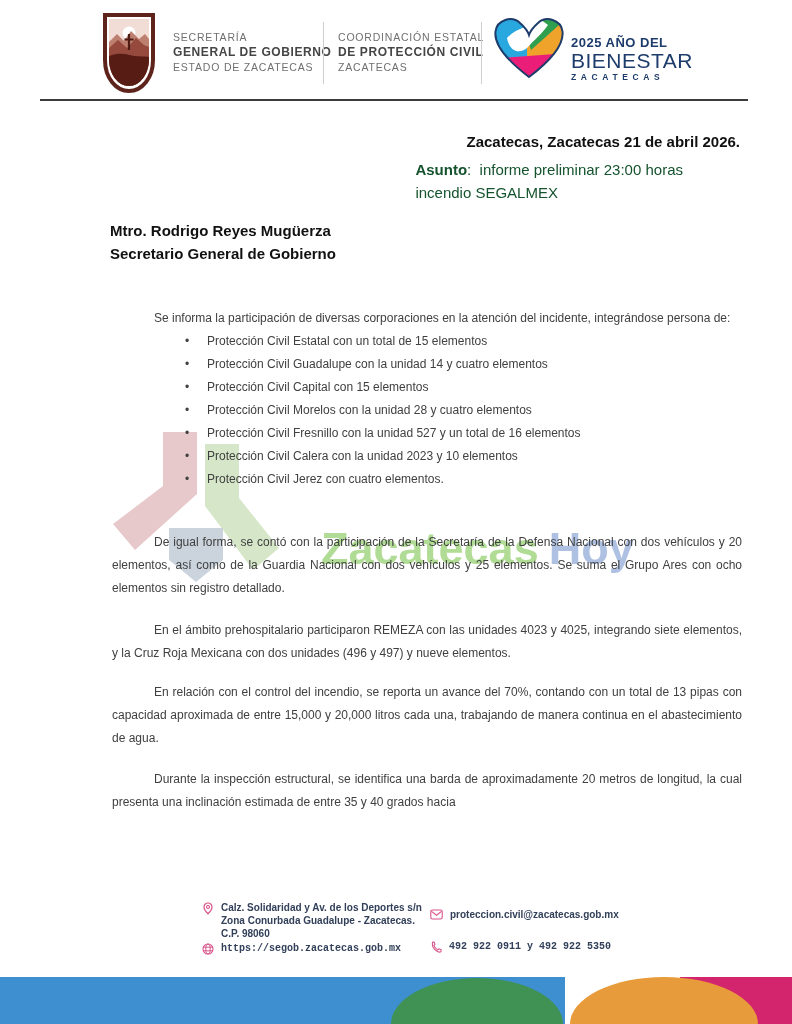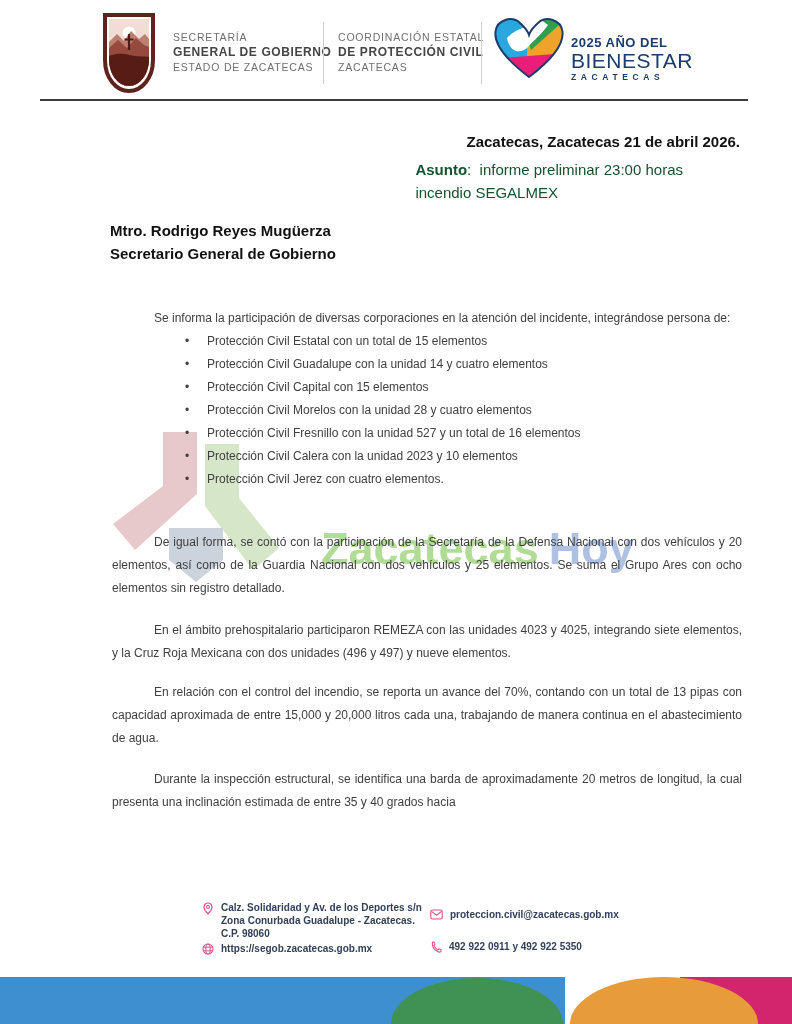--- a/index.html
+++ b/index.html
@@ -45,21 +45,21 @@
   .bodytext p.p5 { margin-top:18px; }
   .bullets { list-style:none; margin:0 0 0 73px; }
   .bullets li { position:relative; padding-left:22px; line-height:23px; }
   .bullets li::before { content:"•"; position:absolute; left:0; top:0; }
 
   
   .contact { position:absolute; top:0; left:0; font-size:10px; font-weight:bold; color:#32405a; line-height:13px; }
   .contact-left  { position:absolute; left:202px; top:901px; width:236px; }
   .contact-right { position:absolute; left:430px; top:908px; width:240px; }
   .crow { display:flex; gap:7px; align-items:flex-start; }
-  .crow + .crow { margin-top:2px; }
+  .crow + .crow { margin-top:2px;font-family:Liberation Mono, monospace; }
   .crow.mt { margin-top:19px; }
   .cicon { flex:0 0 auto; margin-top:0.5px; }
 
   
   .bottombar { position:absolute; left:0; right:0; bottom:0; height:47px; }
   .bar-blue  { position:absolute; left:0; top:0; bottom:0; width:565px; background:#3e8fd0; }
   .bar-pink  { position:absolute; right:0; top:0; bottom:0; width:112px; background:#d3256e; }
   .dome-green  { position:absolute; bottom:0; left:391px; width:172px; height:46px; background:#3f9254; border-radius:86px 86px 0 0 / 46px 46px 0 0; }
   .dome-orange { position:absolute; bottom:0; left:570px; width:188px; height:47px; background:#e89b3a; border-radius:94px 94px 0 0 / 47px 47px 0 0; }
   .pagelabel { position:absolute; left:115px; top:16px; color:#404040; font-size:13px; font-weight:bold;margin-top:45px; }

